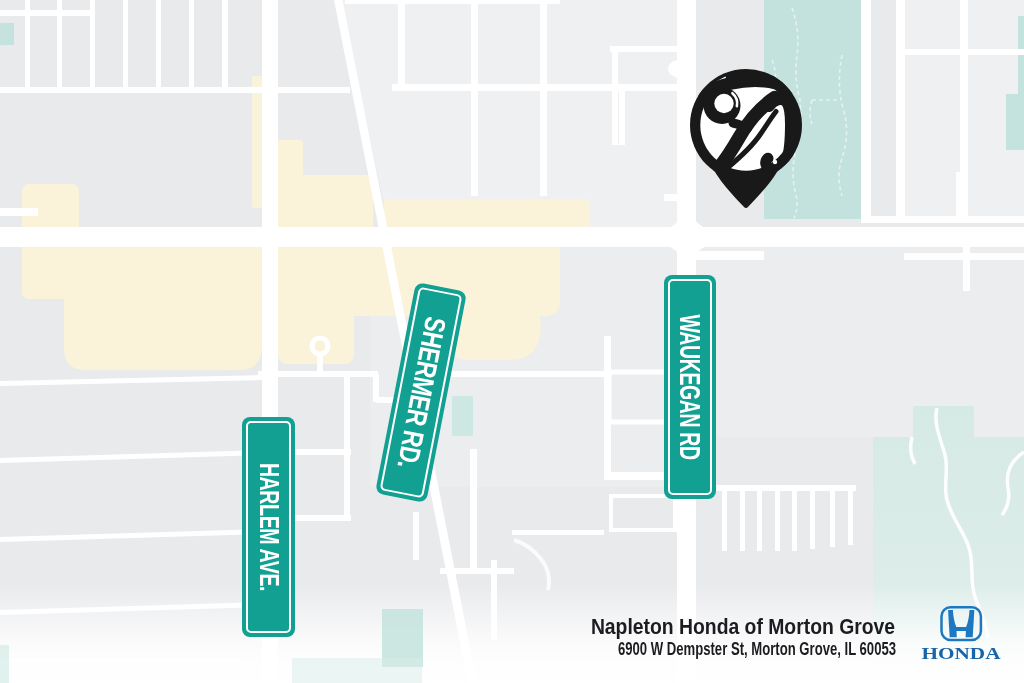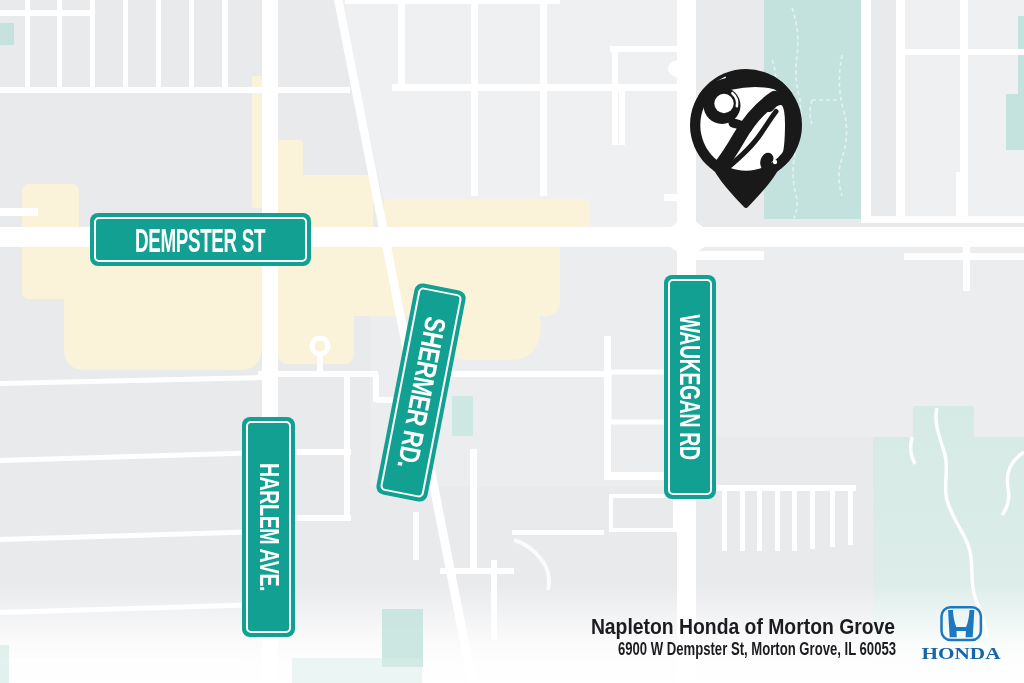--- a/index.html
+++ b/index.html
@@ -207,25 +207,20 @@
 
   <rect x="382" y="609" width="41" height="58" fill="#c7e3de" opacity="0.9"></rect>
 
   <rect x="0" y="645" width="9" height="38" fill="#cde7e2" opacity="0.6"></rect>
 
   <rect x="292" y="658" width="130" height="25" fill="#d8ebe7" opacity="0.5"></rect>
 
   <rect x="677" y="497" width="19" height="95" fill="#ffffff" opacity="0.7"></rect>
 </svg>
 
-<div class="sign" style="left:90px;top:213px;width:221px;height:53px;">
-  <div class="inner">
-        <span class="txt" style="font-size:33px;margin-top:3px;transform:scaleX(0.57);">DEMPSTER ST</span>
-      </div>
-</div>
 
 <div class="sign" style="left:664px;top:275px;width:52px;height:224px;">
   <div class="inner">
         <span class="txt" style="font-size:30px;transform:rotate(90deg) scaleX(0.65);">WAUKEGAN RD</span>
       </div>
 </div>
 
 <div class="sign" style="left:242px;top:417px;width:53px;height:220px;">
   <div class="inner">
         <span class="txt" style="font-size:28px;transform:rotate(90deg) scaleX(0.70);">HARLEM AVE.</span>

